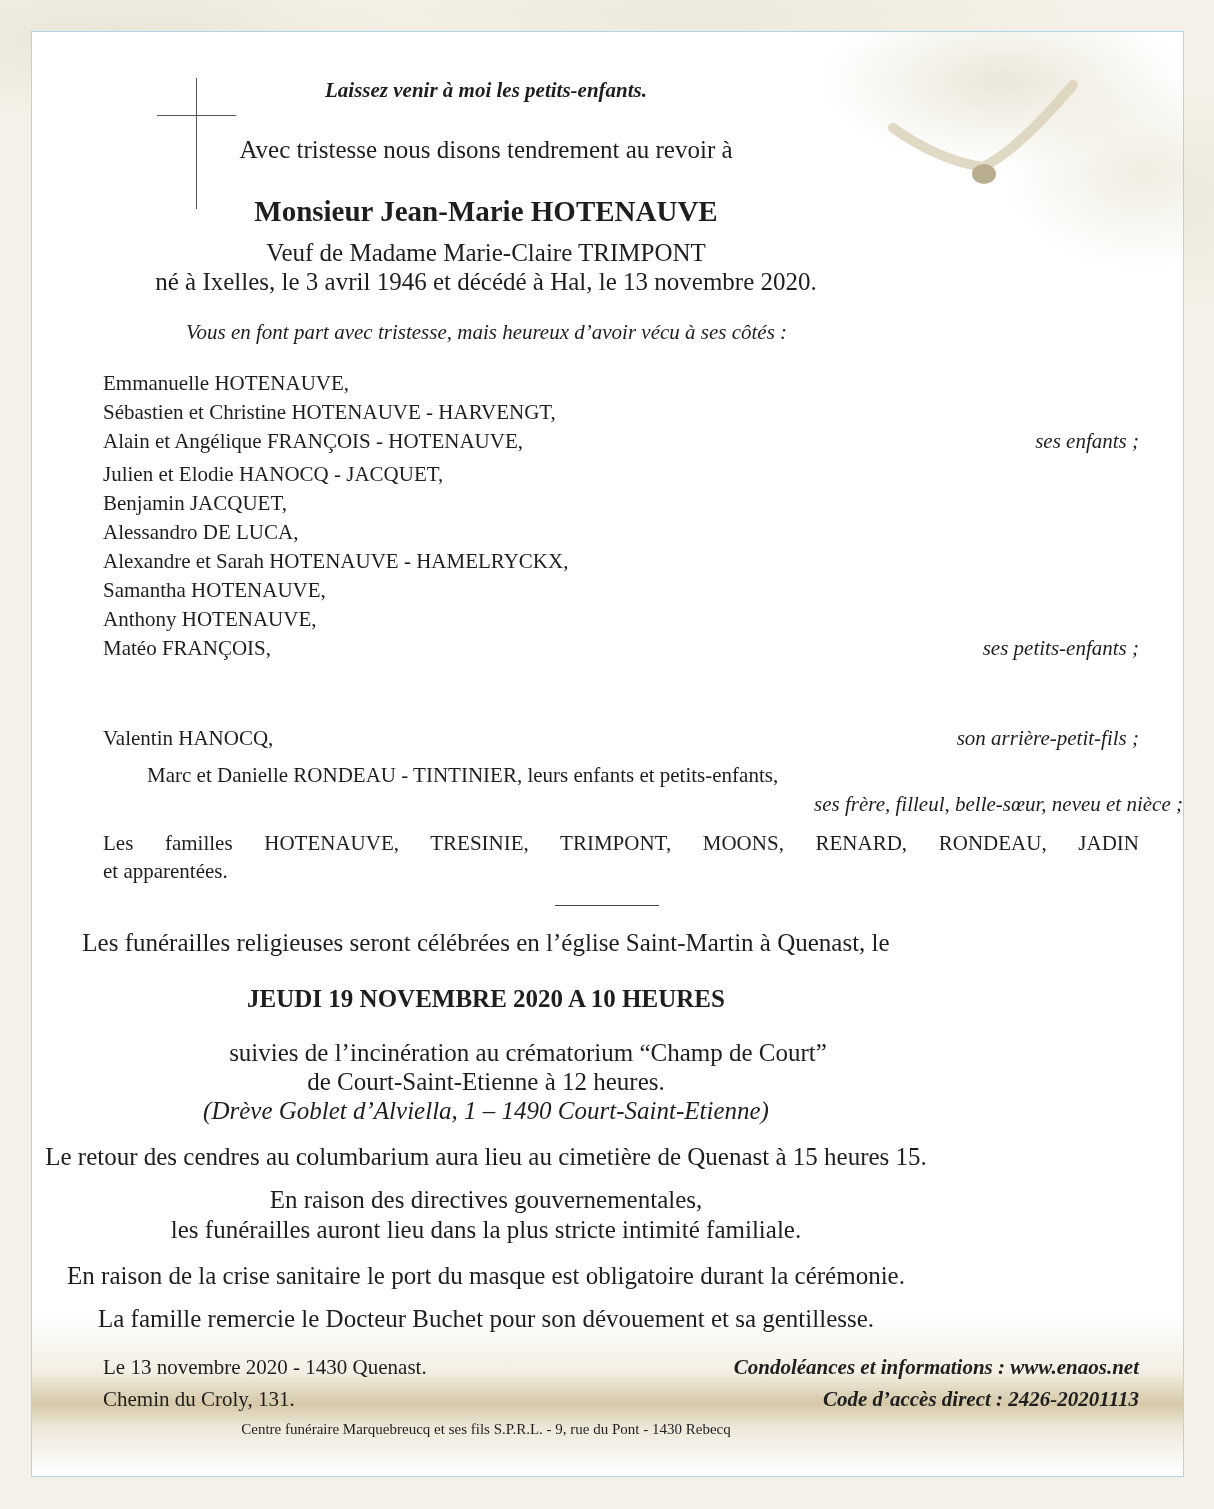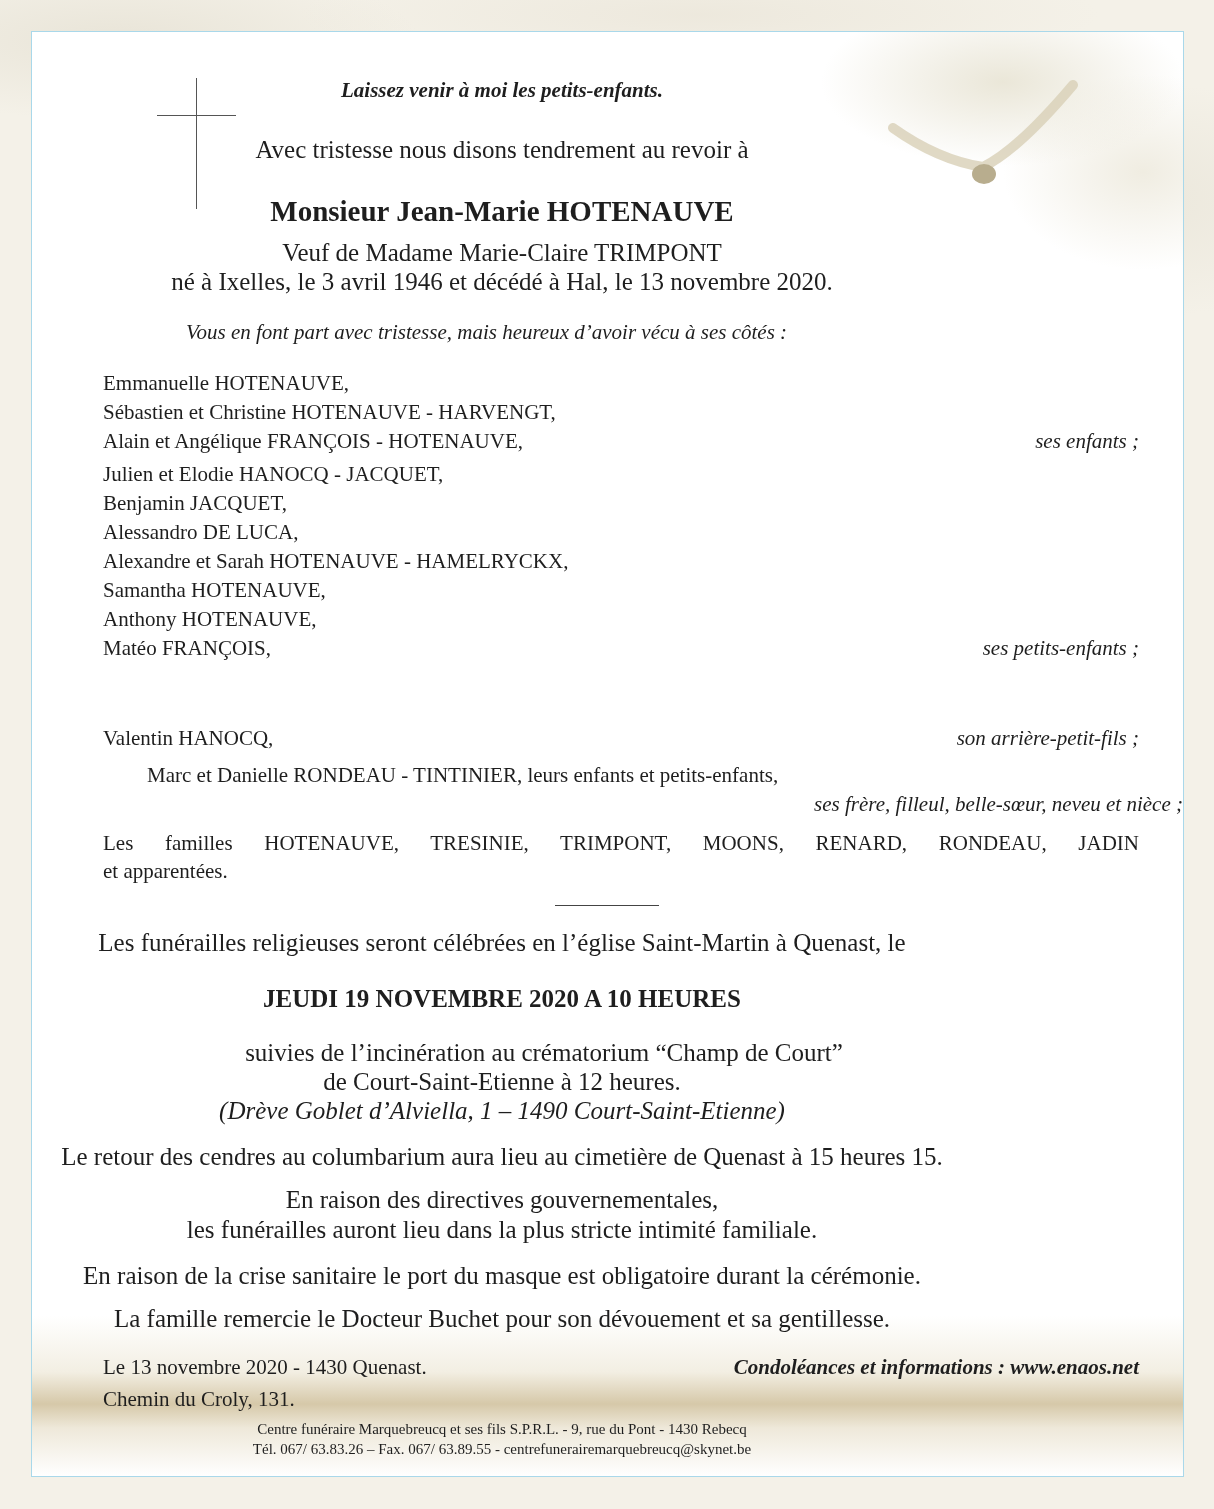--- a/index.html
+++ b/index.html
@@ -33,21 +33,21 @@
     background:
       linear-gradient(180deg, rgba(255,255,255,0) 0%, rgba(230,222,198,0.5) 35%, rgba(200,182,140,0.75) 55%, rgba(218,205,172,0.45) 70%, rgba(255,255,255,0.0) 100%);
   }
   .bird {
     position:absolute; left:888px; top:70px; width:190px; height:120px;
   }
   .cross { position:absolute; }
   .cross .v { position:absolute; left:196px; top:78px; width:1px; height:131px; background:#555; }
   .cross .h { position:absolute; left:157px; top:115px; width:79px; height:1px; background:#555; }
 
-  .center { position:absolute; left:16px; width:972px; text-align:center; }
+  .center { position:absolute; left:0; width:972px; text-align:center; }
   .t { font-size:25px; line-height:28px; }
   .motto { top:76px; font-size:21px; font-style:italic; font-weight:bold; }
   .intro { top:136px; }
   .name { top:193px; font-size:29px; font-weight:bold; line-height:36px; }
   .widow { top:239px; }
   .born { top:268px; }
   .announce { position:absolute; left:186px; top:320px; font-size:21px; font-style:italic; }
 
   .fam { position:absolute; left:103px; width:1036px; font-size:21px; line-height:28px; }
   .fam .row { position:relative; height:29px; }
@@ -147,18 +147,18 @@
 <div class="center t dir2">les funérailles auront lieu dans la plus stricte intimité familiale.</div>
 <div class="center t mask">En raison de la crise sanitaire le port du masque est obligatoire durant la cérémonie.</div>
 <div class="center t thanks">La famille remercie le Docteur Buchet pour son dévouement et sa gentillesse.</div>
 
 <div class="foot-left">
   <div>Le 13 novembre 2020 - 1430 Quenast.</div>
   <div>Chemin du Croly, 131.</div>
 </div>
 <div class="foot-right">
   <div>Condoléances et informations : www.enaos.net</div>
+  <div>Code d’accès direct : 2426-20201113</div>
 </div>
 
 <div class="center company">
   <div>Centre funéraire Marquebreucq et ses fils S.P.R.L. - 9, rue du Pont - 1430 Rebecq</div>
-  <div>Tél. 067/ 63.83.26 – Fax. 067/ 63.89.55 - centrefunerairemarquebreucq@skynet.be</div>
 </div>
 
 </body></html>

